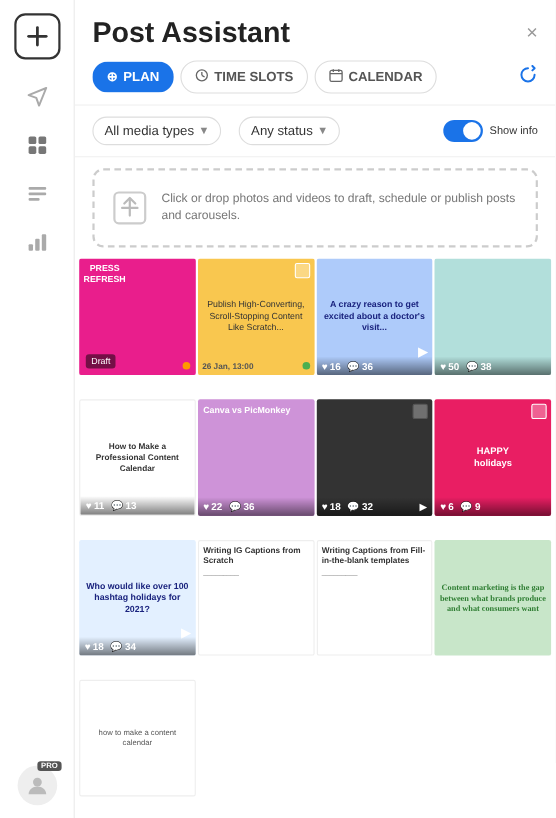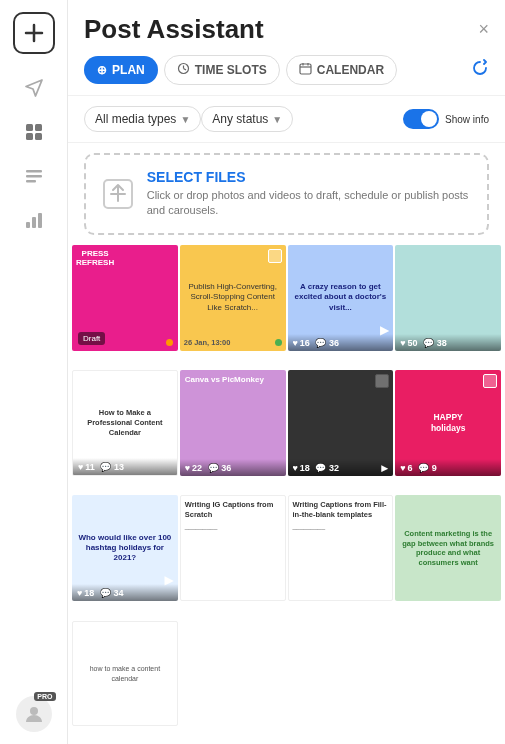--- a/index.html
+++ b/index.html
@@ -134,21 +134,21 @@
       color: #1a73e8;
       font-size: 16px;
       cursor: pointer;
     }
 
     
     .filters {
       display: flex;
       align-items: center;
       padding: 10px 16px;
-      gap: 0;
+      gap: 16px;
       border-bottom: 1px solid #f0f0f0;
     }
     .filter-btn {
       display: flex;
       align-items: center;
       gap: 4px;
       background: #fff;
       border: 1px solid #ddd;
       border-radius: 20px;
       padding: 5px 10px;
@@ -428,21 +428,20 @@
   <div class="upload-area">
     <div class="upload-icon-wrap">
       <svg width="32" height="32" viewBox="0 0 32 32" fill="none">
         <rect x="2" y="2" width="28" height="28" rx="4" stroke="#ccc" stroke-width="2"></rect>
         <line x1="16" y1="9" x2="16" y2="23" stroke="#bbb" stroke-width="2" stroke-linecap="round"></line>
         <line x1="9" y1="16" x2="23" y2="16" stroke="#bbb" stroke-width="2" stroke-linecap="round"></line>
         <path d="M11 12 L16 7 L21 12" stroke="#bbb" stroke-width="2" stroke-linecap="round" stroke-linejoin="round" fill="none"></path>
       </svg>
     </div>
     <div>
-      <div class="upload-label">SELECT FILES</div>
       <div class="upload-sub">Click or drop photos and videos to draft, schedule or publish posts and carousels.</div>
     </div>
   </div>
 
   <div class="grid">
 
     <div class="grid-item color-pink">
       <div class="grid-item-inner" style="flex-direction:column; align-items:flex-start; justify-content:flex-start; padding:4px;">
         <span style="color:#fff; font-size:8px; font-weight:700; line-height:1.2;">PRESS<br>REFRESH</span>
       </div>
@@ -598,21 +597,21 @@
     </div>
 
     <div class="grid-item color-text-bg">
       <div class="grid-item-inner" style="color:#333; font-size:7px; text-align:left; align-items:flex-start; justify-content:flex-start; padding:4px; flex-direction:column;">
         <span style="font-weight:700; font-size:7.5px;">Writing Captions from Fill-in-the-blank templates</span>
         <span style="color:#777; margin-top:2px; font-size:6.5px;">_________</span>
       </div>
     </div>
 
     <div class="grid-item color-green">
-      <div class="grid-item-inner" style="color:#2e7d32; font-size:7.5px; font-weight:600; ">
+      <div class="grid-item-inner" style="color:#2e7d32; font-size:7.5px; font-weight:600; font-family:Liberation Serif, serif;">
         Content marketing is the gap between what brands produce and what consumers want
       </div>
     </div>
 
     <div class="grid-item color-text-bg">
       <div class="grid-item-inner" style="color:#555; font-size:7px; text-align:center;">
         how to make a content calendar
       </div>
     </div>
   </div>

